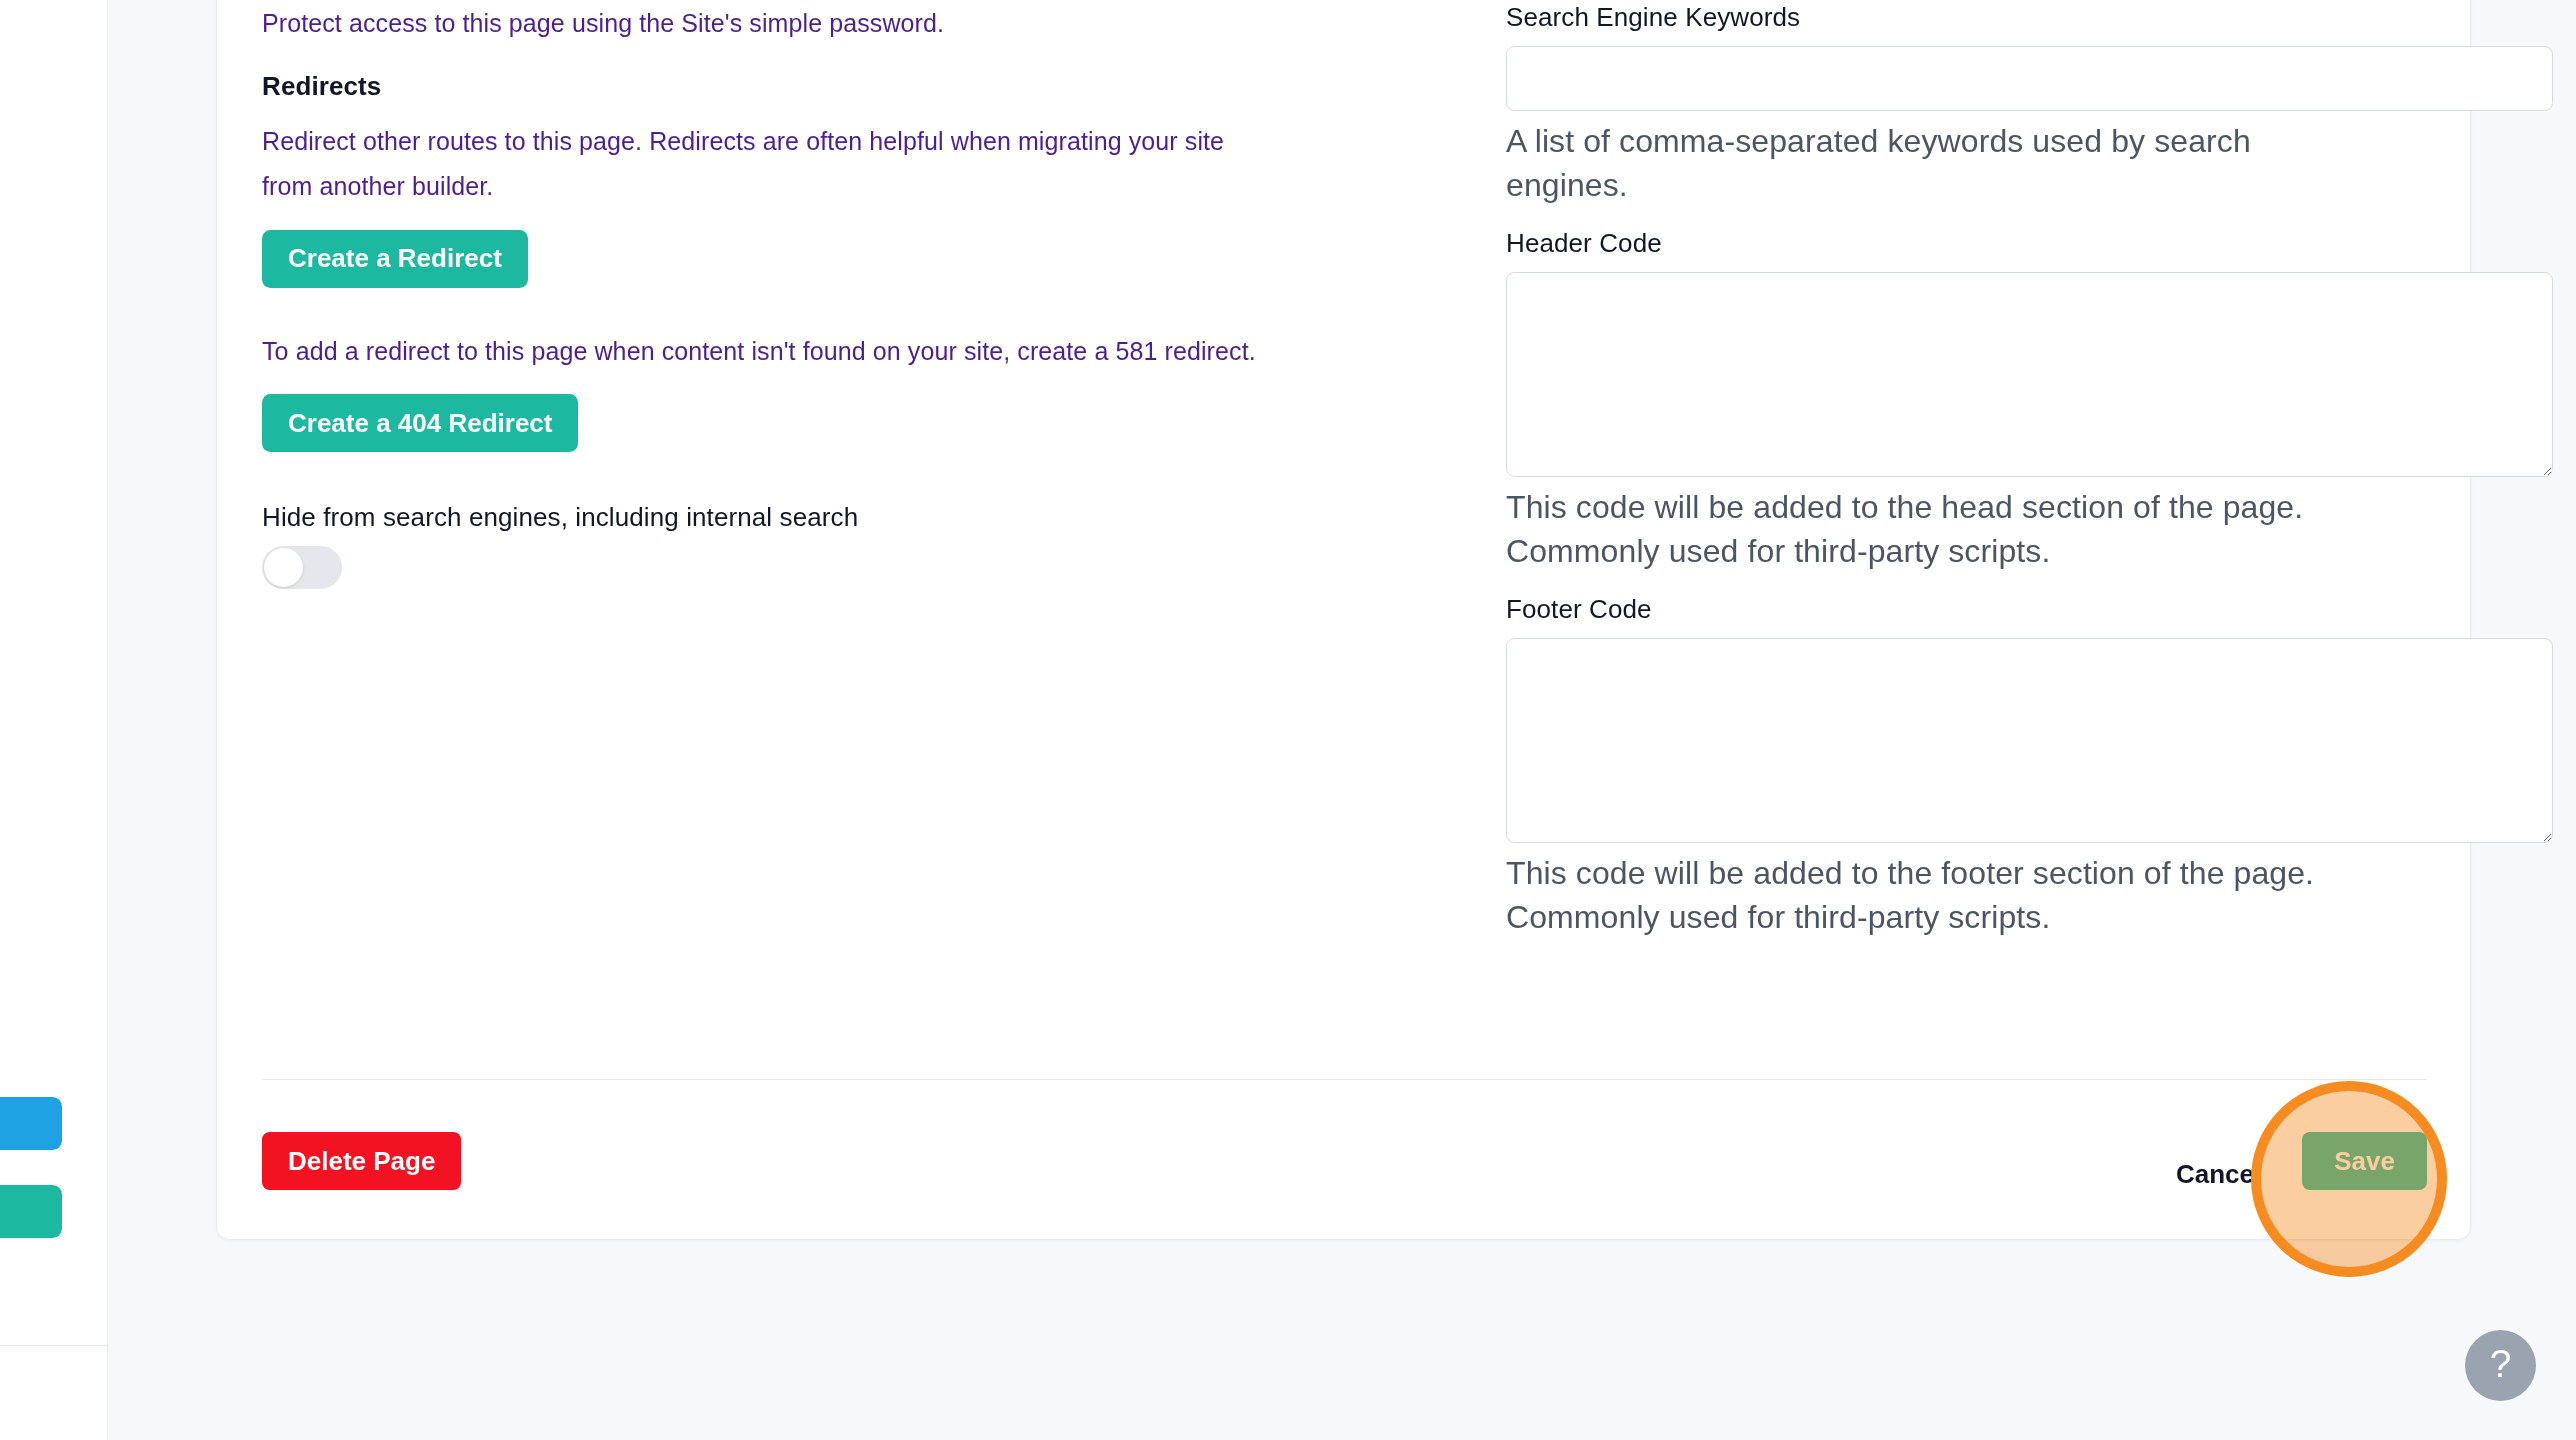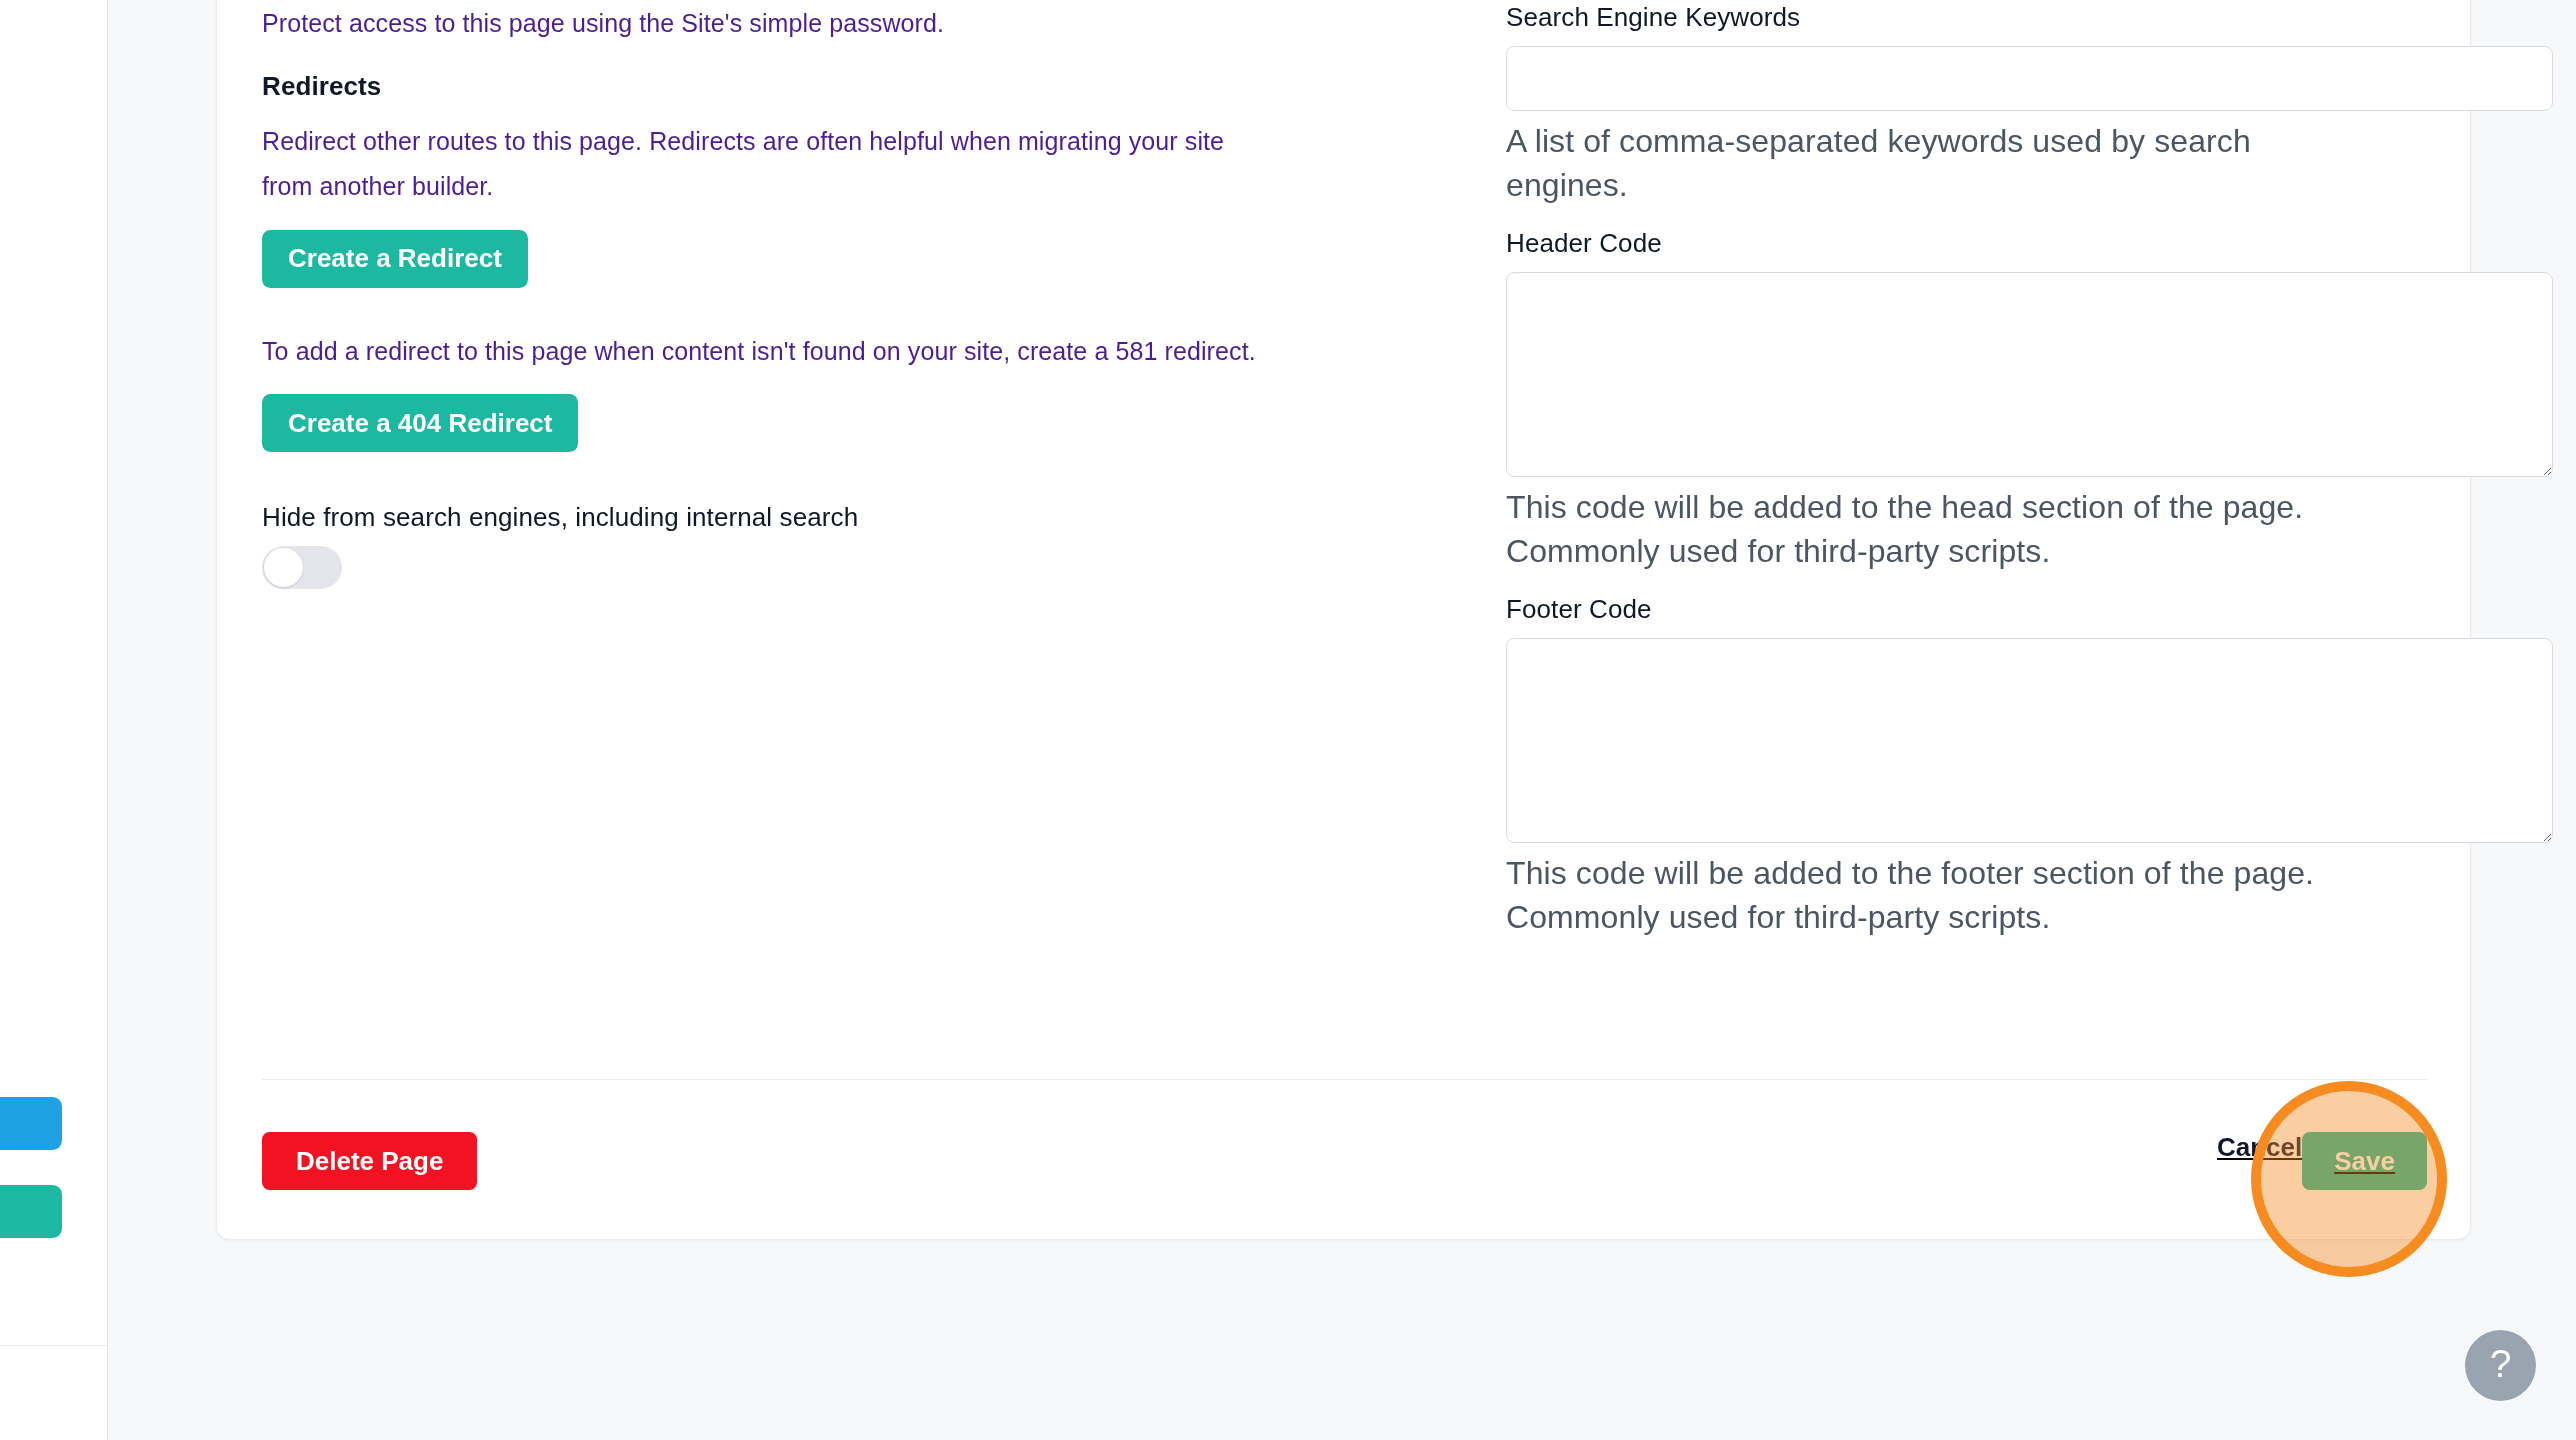--- a/index.html
+++ b/index.html
@@ -121,21 +121,21 @@
     color: #ffffff;
     font-size: 26px;
     height: 58px;
     padding: 12px 26px;
   }
   .btn-danger {
     background: #F31221;
     color: #ffffff;
     font-size: 26px;
     height: 58px;
-    padding: 0 34px;
+    padding: 0 26px;
     border-radius: 7.5px;
   }
 
   
   .toggle {
     width: 80px;
     height: 43px;
     border-radius: 21.5px;
     background: #e4e6eb;
     position: relative;
@@ -190,22 +190,22 @@
     width: 2165px;
     border-top: 0.9px solid #e9ebef;
     height: 162px;
     display: flex;
     align-items: center;
     justify-content: space-between;
     padding-top: 1.9px;
   }
   #footer-right {
     display: flex;
-    align-items: flex-start;
-    text-decoration: underline;
+    align-items: flex-end;
+    gap: 41px;
   }
   #cancel-button {
     background: none;
     border: none;
     font-family: "Liberation Sans", sans-serif;
     font-size: 26px;
     font-weight: 700;
     color: #0f1729;
     cursor: pointer;
     padding: 0;

